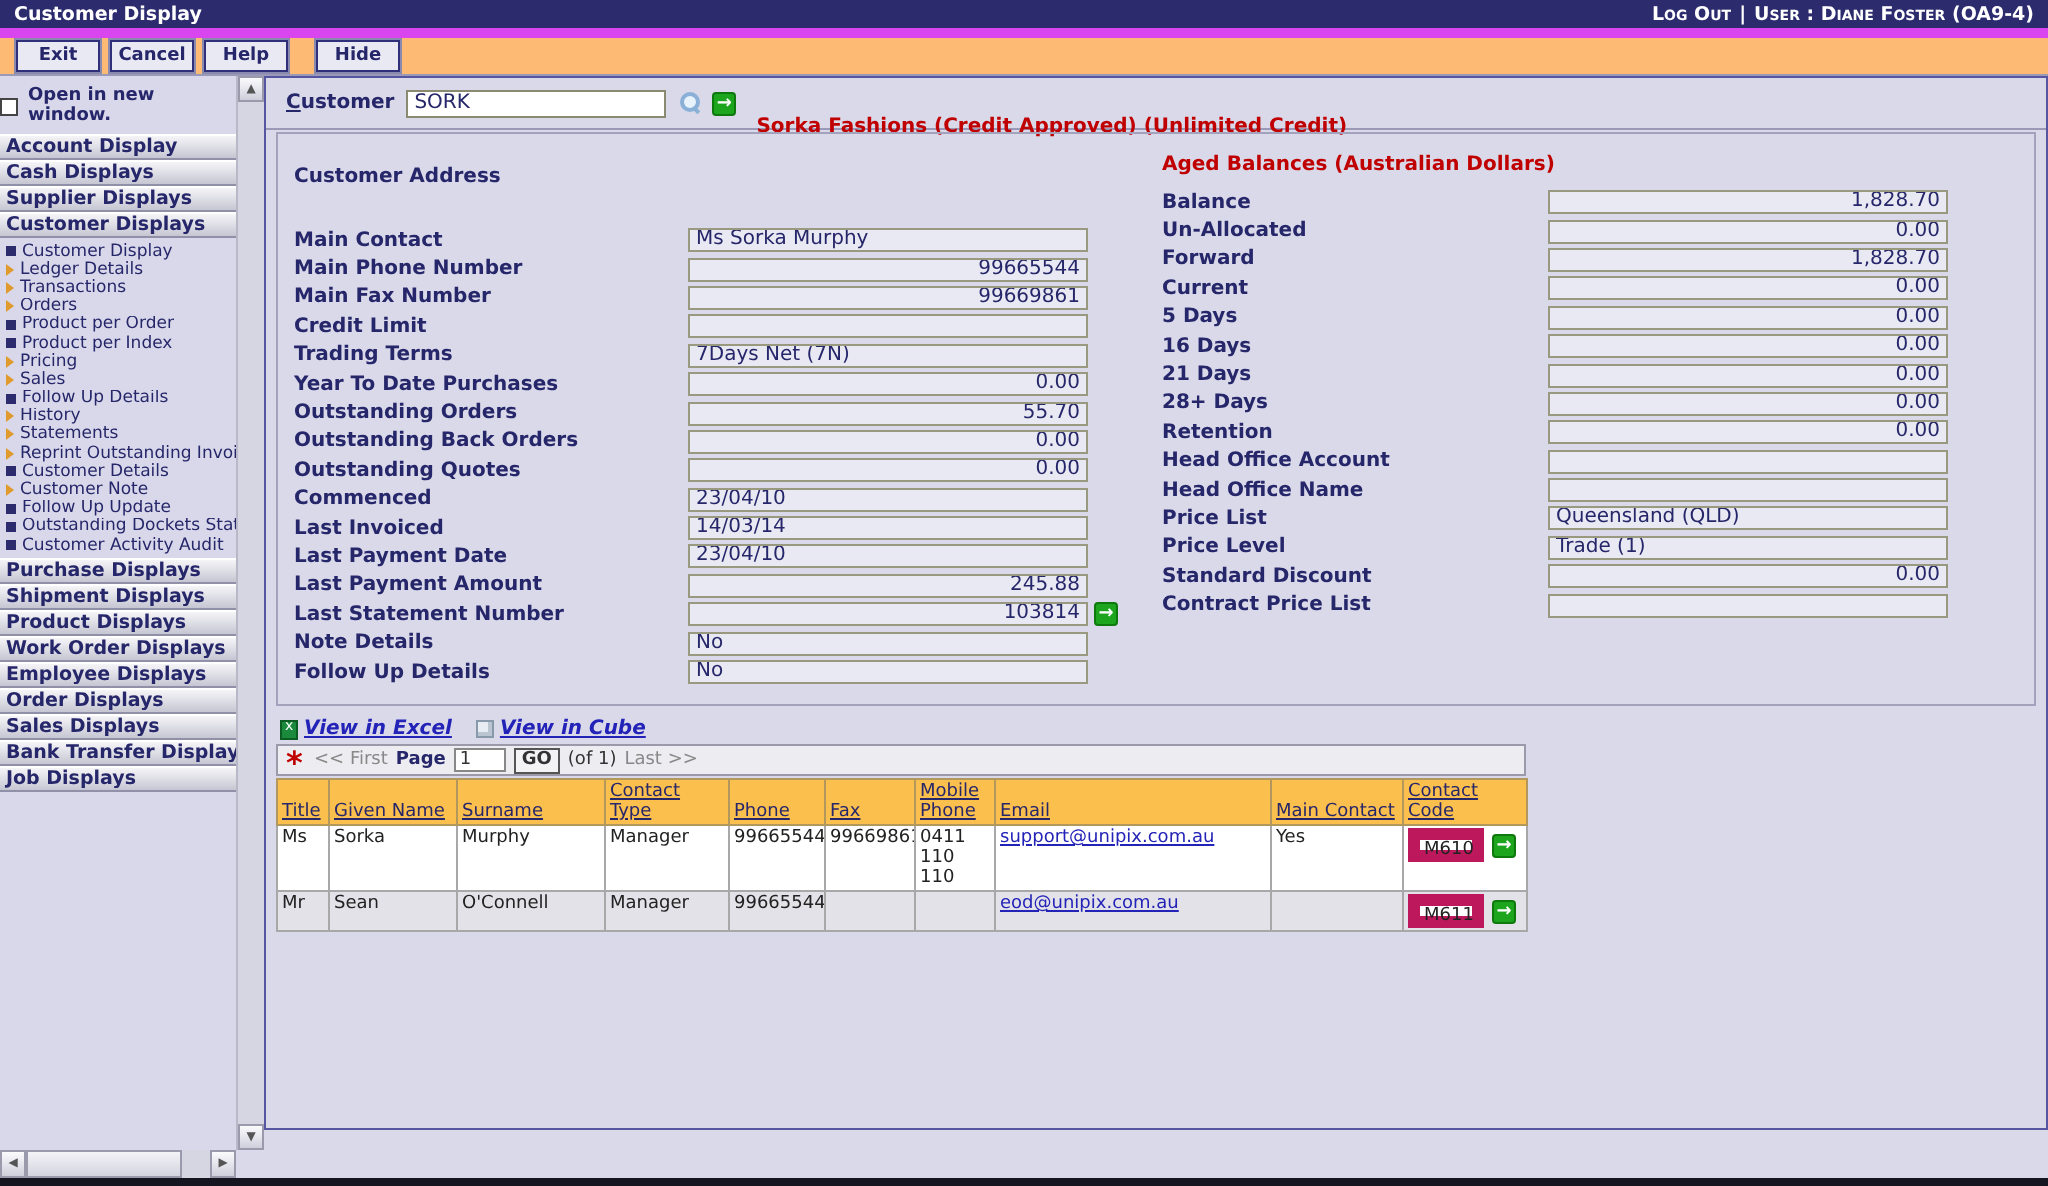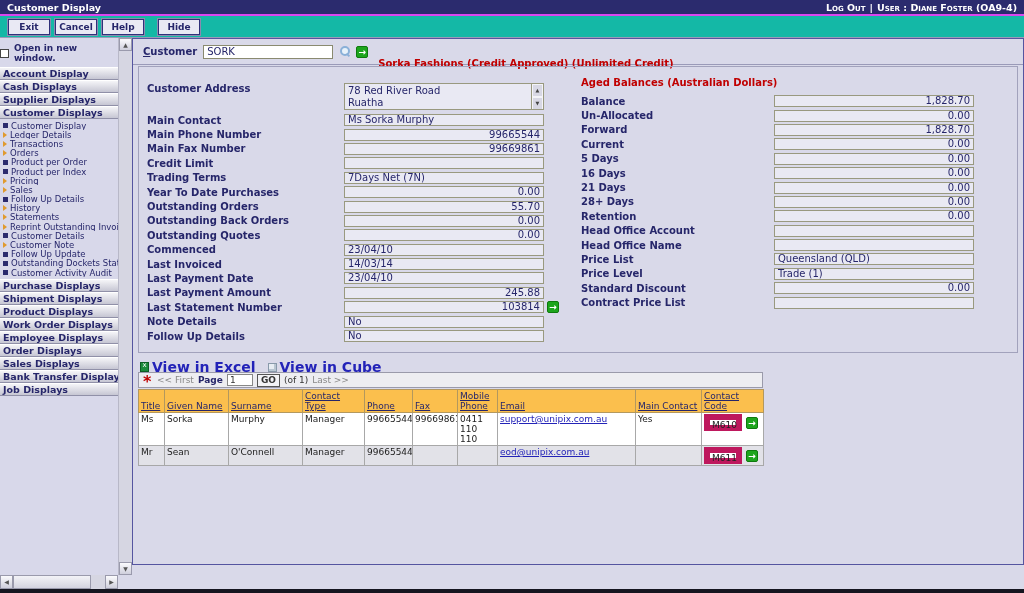--- a/index.html
+++ b/index.html
@@ -7,22 +7,22 @@
   body { position:relative; background:#d9d9e9; font-family:"DejaVu Sans",sans-serif; font-size:10px; color:#26266a; }
 
   
   .titlebar { position:absolute; left:0; top:0; width:100%; height:14px; background:#2b2b6e;
               color:#fff; display:flex; justify-content:space-between; align-items:center;
               padding:0 7px; font-size:9.5px; font-weight:bold; }
   .titlebar .right { display:flex; gap:4px; font-variant:small-caps; }
   .logout { cursor:pointer; }
 
   
-  .toolbar { position:absolute; left:0; top:14px; width:100%; height:24px; background:#14b8a6;
-             border-top:2px solid #d946ef; border-bottom:1px solid #9a9ab8;
+  .toolbar { position:absolute; left:0; top:14px; width:100%; height:24px; background:#fdba74;
+             border-top:5px solid #d946ef; border-bottom:1px solid #9a9ab8;
              display:flex; align-items:center; padding-left:8px; gap:5px; }
   .tb-btn { height:16px; min-width:42px; background:#e9e9f4; border:1px solid #30307a;
             outline:1px solid #8a8ab0; color:#26266a; font-family:inherit; font-size:9px;
             font-weight:bold; cursor:pointer; }
   .toolbar .tb-btn:nth-of-type(4) { margin-left:9px; }
 
   
   .sidebar { position:absolute; left:0; top:38px; width:118px; bottom:18px; background:#d8d8ea; overflow:hidden; }
   .open-row { display:flex; align-items:center; padding:5px 3px 4px 0; font-weight:bold; font-size:9px; }
   .cb { width:9px; height:9px; background:#fff; border:1px solid #444; margin-right:5px; flex:none; cursor:pointer; }
@@ -85,21 +85,21 @@
   .frow.addr { height:30px; align-items:flex-start; }
   .addr-box { height:27px; display:flex; padding:0; white-space:normal; }
   .addr-text { flex:1; white-space:pre-line; line-height:12px; padding:1px 3px 0; }
   .spin { width:12px; display:flex; flex-direction:column; border-left:1px solid #99997f; }
   .spin-btn { flex:1; font-size:5px; background:#d8d8e4; border:1px solid #f4f4f8; text-align:center;
               line-height:11px; color:#444; cursor:pointer; }
 
   
   .links-row { position:absolute; left:7px; top:320px; display:flex; gap:12px; align-items:center; }
   .link-pair { display:flex; gap:3px; align-items:center; cursor:pointer; }
-  .link { color:#2323b8; text-decoration:underline; font-weight:bold; font-size:14px; }
+  .link { color:#2323b8; text-decoration:underline; font-weight:bold; font-size:10px;font-style:italic; }
   .xls-icon { width:9px; height:10px; background:#1c8a3c; border:1px solid #0d5c24; position:relative; }
   .xls-icon::after { content:"x"; position:absolute; left:1.5px; top:-2px; color:#fff; font-size:7px; }
   .cube-icon { width:9px; height:9px; background:#e7edf3; border:1px solid #8899aa;
                box-shadow:inset -2px -2px 0 #b9c6d2; }
 
   .pager { position:absolute; left:5px; top:333px; width:625px; height:16px; background:#ededf1;
            border:1px solid #9a9aaa; display:flex; align-items:center; padding:0 4px; gap:4px;
            font-size:9px; color:#888; }
   .pager-star { width:10px; height:10px; position:relative; }
   .pager-star::after { content:"*"; position:absolute; left:0; top:-3px; color:#c00000; font-size:16px; font-weight:bold; }
@@ -281,28 +281,20 @@
     <input class="cust-input" value="SORK" style="">
     <span class="mag"></span>
     <span class="goarrow"></span>
     <span class="cust-status">Sorka Fashions (Credit Approved) (Unlimited Credit)</span>
   </div>
 
   <div class="form-box">
     <div class="col-left">
       <div class="frow addr">
         <span class="flabel">Customer Address</span>
-        <span class="fval addr-box">
-          <span class="addr-text">78 Red River Road
-Ruatha</span>
-          <span class="spin">
-            <span class="spin-btn">▲</span>
-            <span class="spin-btn">▼</span>
-          </span>
-        </span>
       </div>
       <div>
 
           <div class="frow">
             <span class="flabel">Main Contact</span>
             <span class="fval">Ms Sorka Murphy</span>
             <span class="go goarrow"></span>
           </div>
 
           <div class="frow r">

